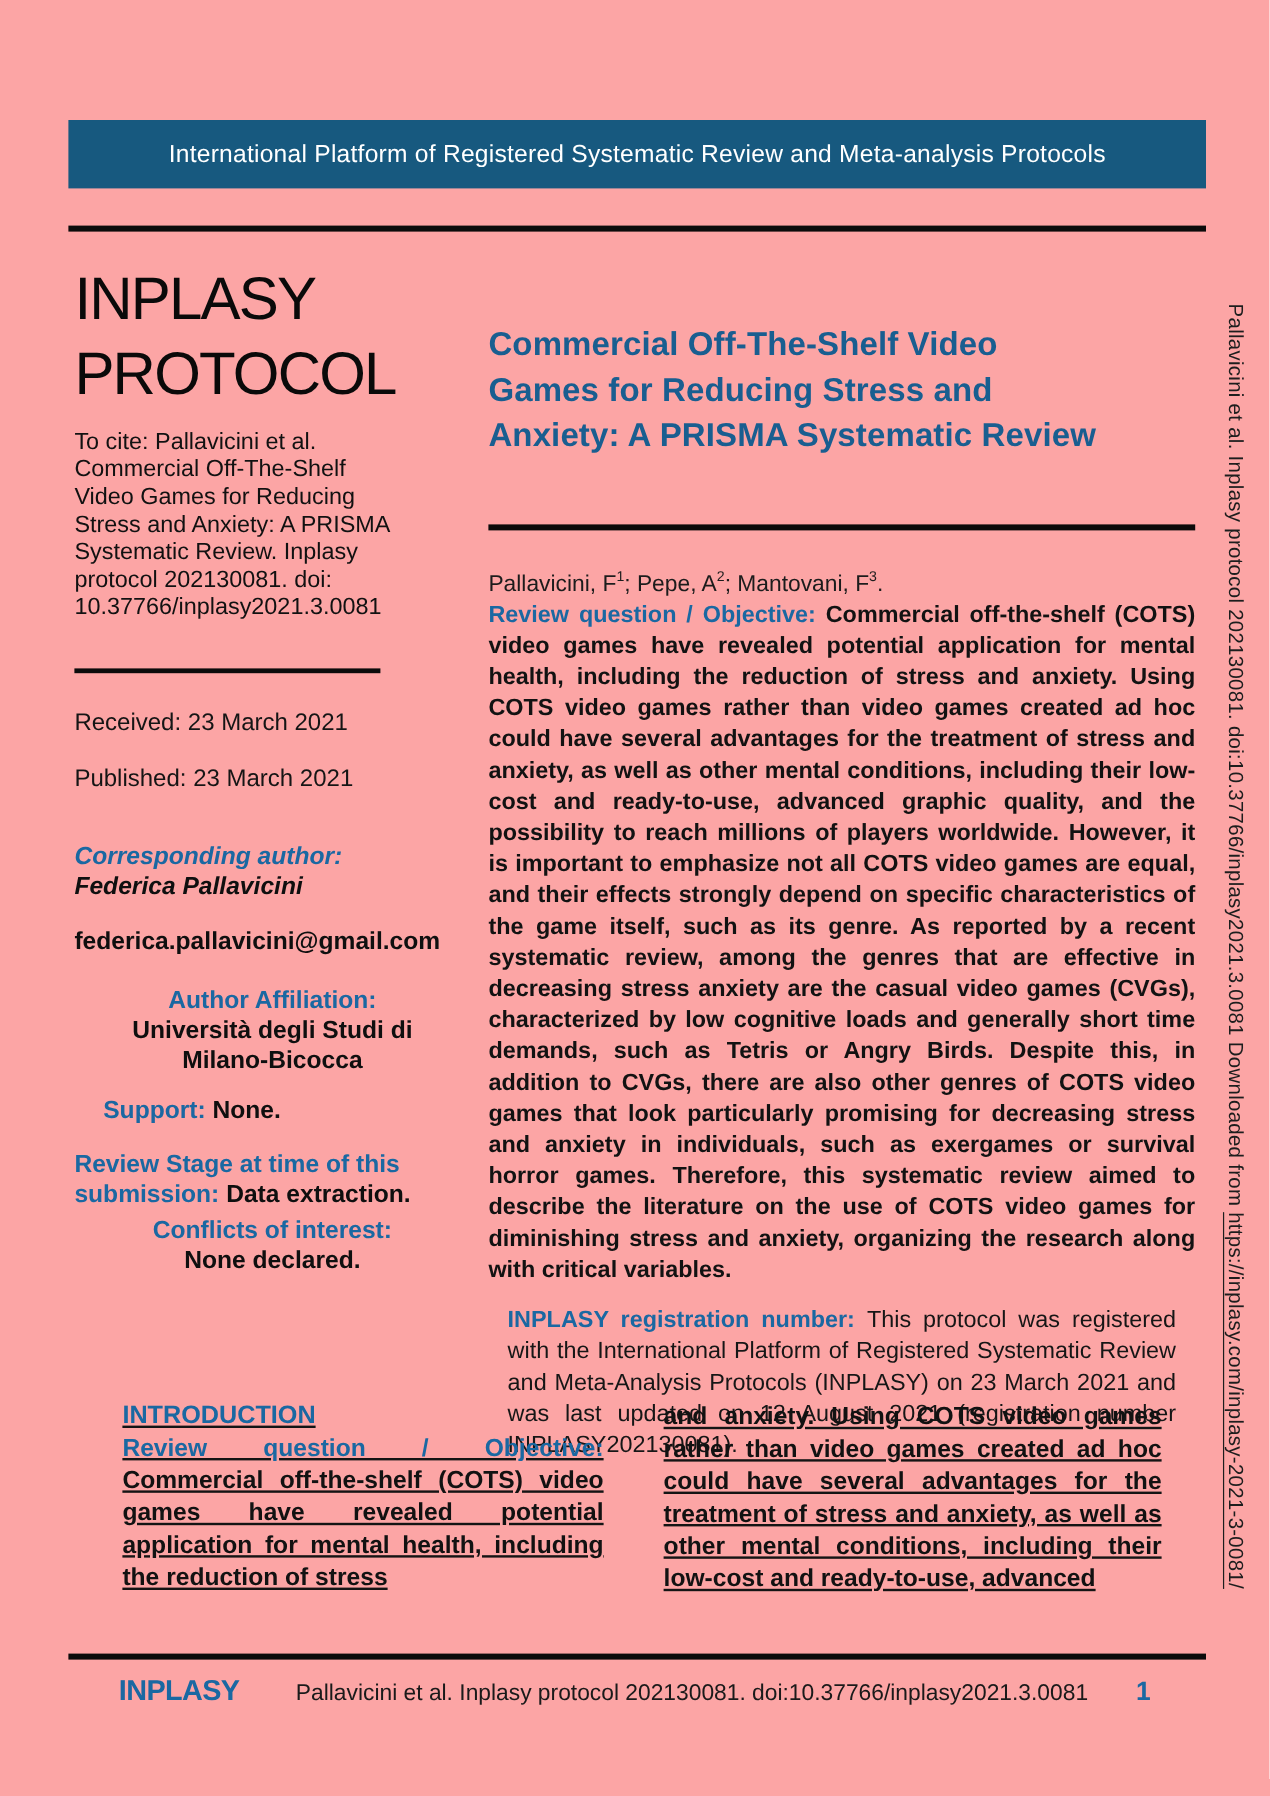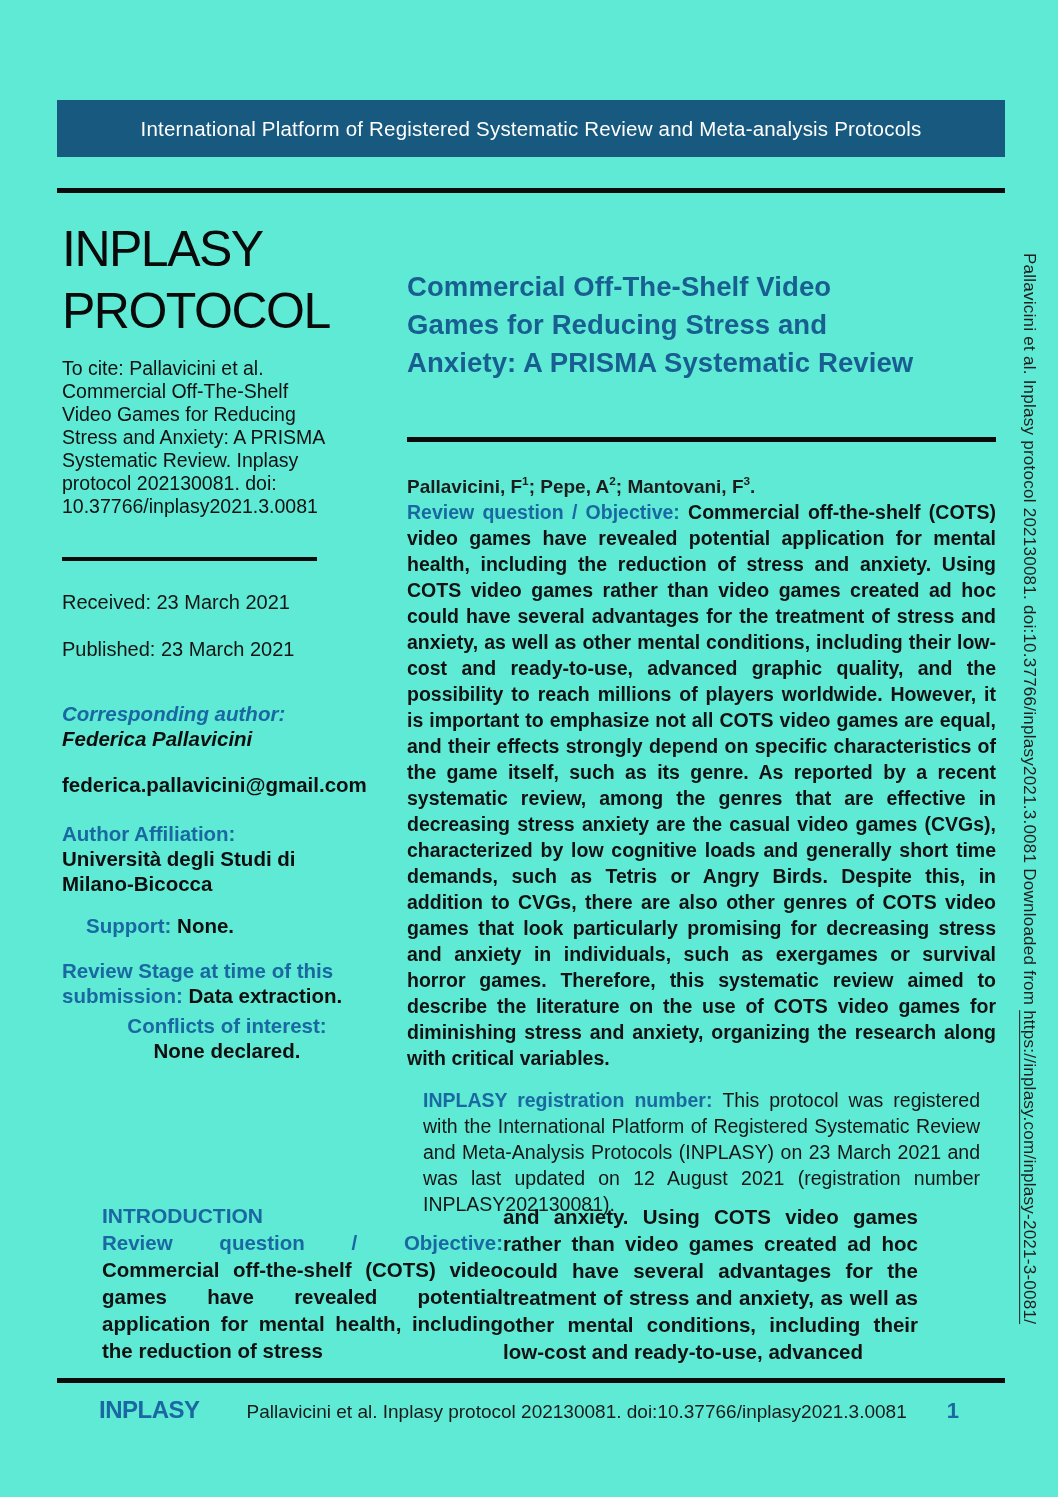--- a/index.html
+++ b/index.html
@@ -1,18 +1,18 @@
 <!DOCTYPE html>
 <html><head>
 <meta charset="utf-8">
 <style>
   html,body { margin:0; padding:0; background:#ffffff; }
   .page {
     position:relative; width:1058px; height:1497px; margin:0 auto;
-    background:#5eead4; overflow:hidden;
+    background:#fca5a5; overflow:hidden;
     font-family:"Liberation Sans", sans-serif; color:#141414;
     -webkit-font-smoothing:antialiased;
   }
 
   
   .banner {
     position:absolute; left:57px; top:100px; width:948px; height:57px;
     background:#17597F; color:#ffffff;
     display:flex; align-items:center; justify-content:center;
     font-size:20.5px; letter-spacing:0.2px;
@@ -36,44 +36,44 @@
   .date-received  { margin-top:29px; }
   .date-published { margin-top:23px; }
 
   .meta-block { font-size:20.5px; line-height:25px; font-weight:700; }
   .lbl  { color:#1A68A2; font-weight:700; }
   .val  { color:#0f0f0f; font-weight:700; }
   .block-label, .block-value { display:block; }
   .block-value { white-space:pre-line; }
   .blk-corresponding { margin-top:40px;font-style:italic; }
   .blk-email        { margin-top:21px; }
-  .blk-affiliation  { margin-top:24px; }
+  .blk-affiliation  { margin-top:24px;text-align:center; }
   .blk-support      { margin-top:17px;margin-left:24px; }
   .blk-review-stage { margin-top:20px; }
   .blk-conflicts    { margin-top:5px;text-align:center; }
 
   
   .col-right { position:absolute; left:407px; top:268px; width:589px; }
   .article-title {
     font-size:27.5px; line-height:38px; font-weight:700; color:#195E90;
     white-space:pre-line; letter-spacing:0.1px;
   }
   .rule-right { margin-top:55px; width:589px; height:5px; background:#0b0b0b; }
-  .authors { margin-top:28px; font-size:19px; color:#1c1c1c; line-height:24px;font-weight:bold; }
+  .authors { margin-top:28px; font-size:19px; color:#1c1c1c; line-height:24px; }
   .authors sup { font-size:0.62em; position:relative; top:-1px; vertical-align:super; }
 
   .para { text-align:justify; font-size:19.5px; line-height:26px; }
   .para-question { margin-top:43px; font-weight:700; color:#121212; }
   .para-question .lbl { font-size:19.5px; }
   .para-registration { margin-top:23px; font-weight:400; color:#161616; }
 
   
   .intro {
-    position:absolute; left:102px; top:1203px; width:866px;
-    display:flex; 
+    position:absolute; left:102px; top:1167px; width:866px;
+    display:flex; gap:50px;text-decoration:underline;
   }
   .intro-col1 { width:401px; }
   .intro-col2 { width:415px; }
   .intro-heading { font-size:21px; font-weight:700; color:#1A68A2; line-height:26px; }
   .intro-para {
     text-align:justify; font-size:20.5px; line-height:27px; font-weight:700; color:#121212;
   }
   .intro-col1 .intro-para { margin-top:21px; }
 
   

